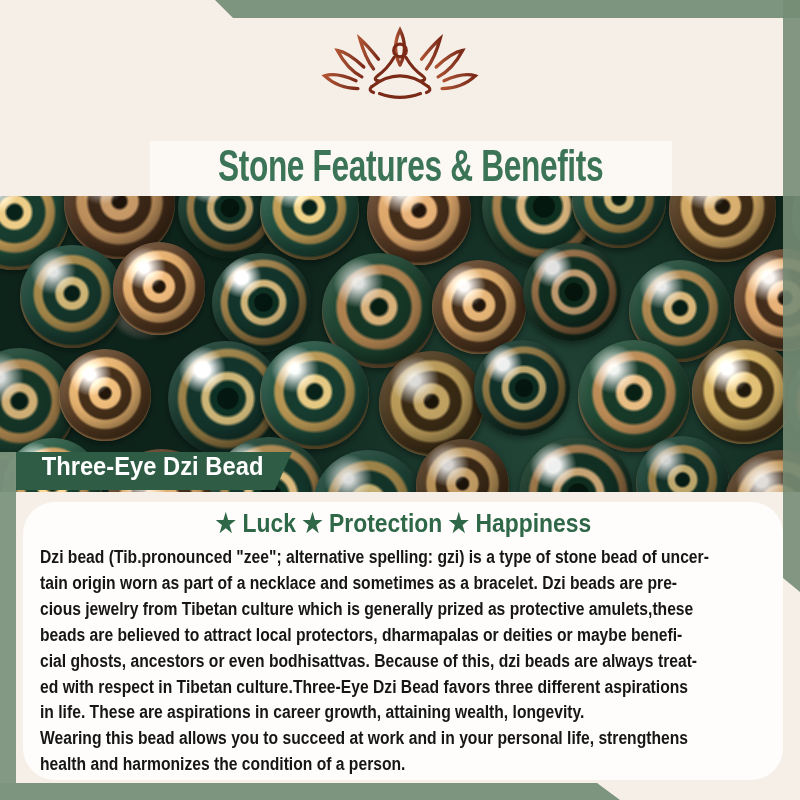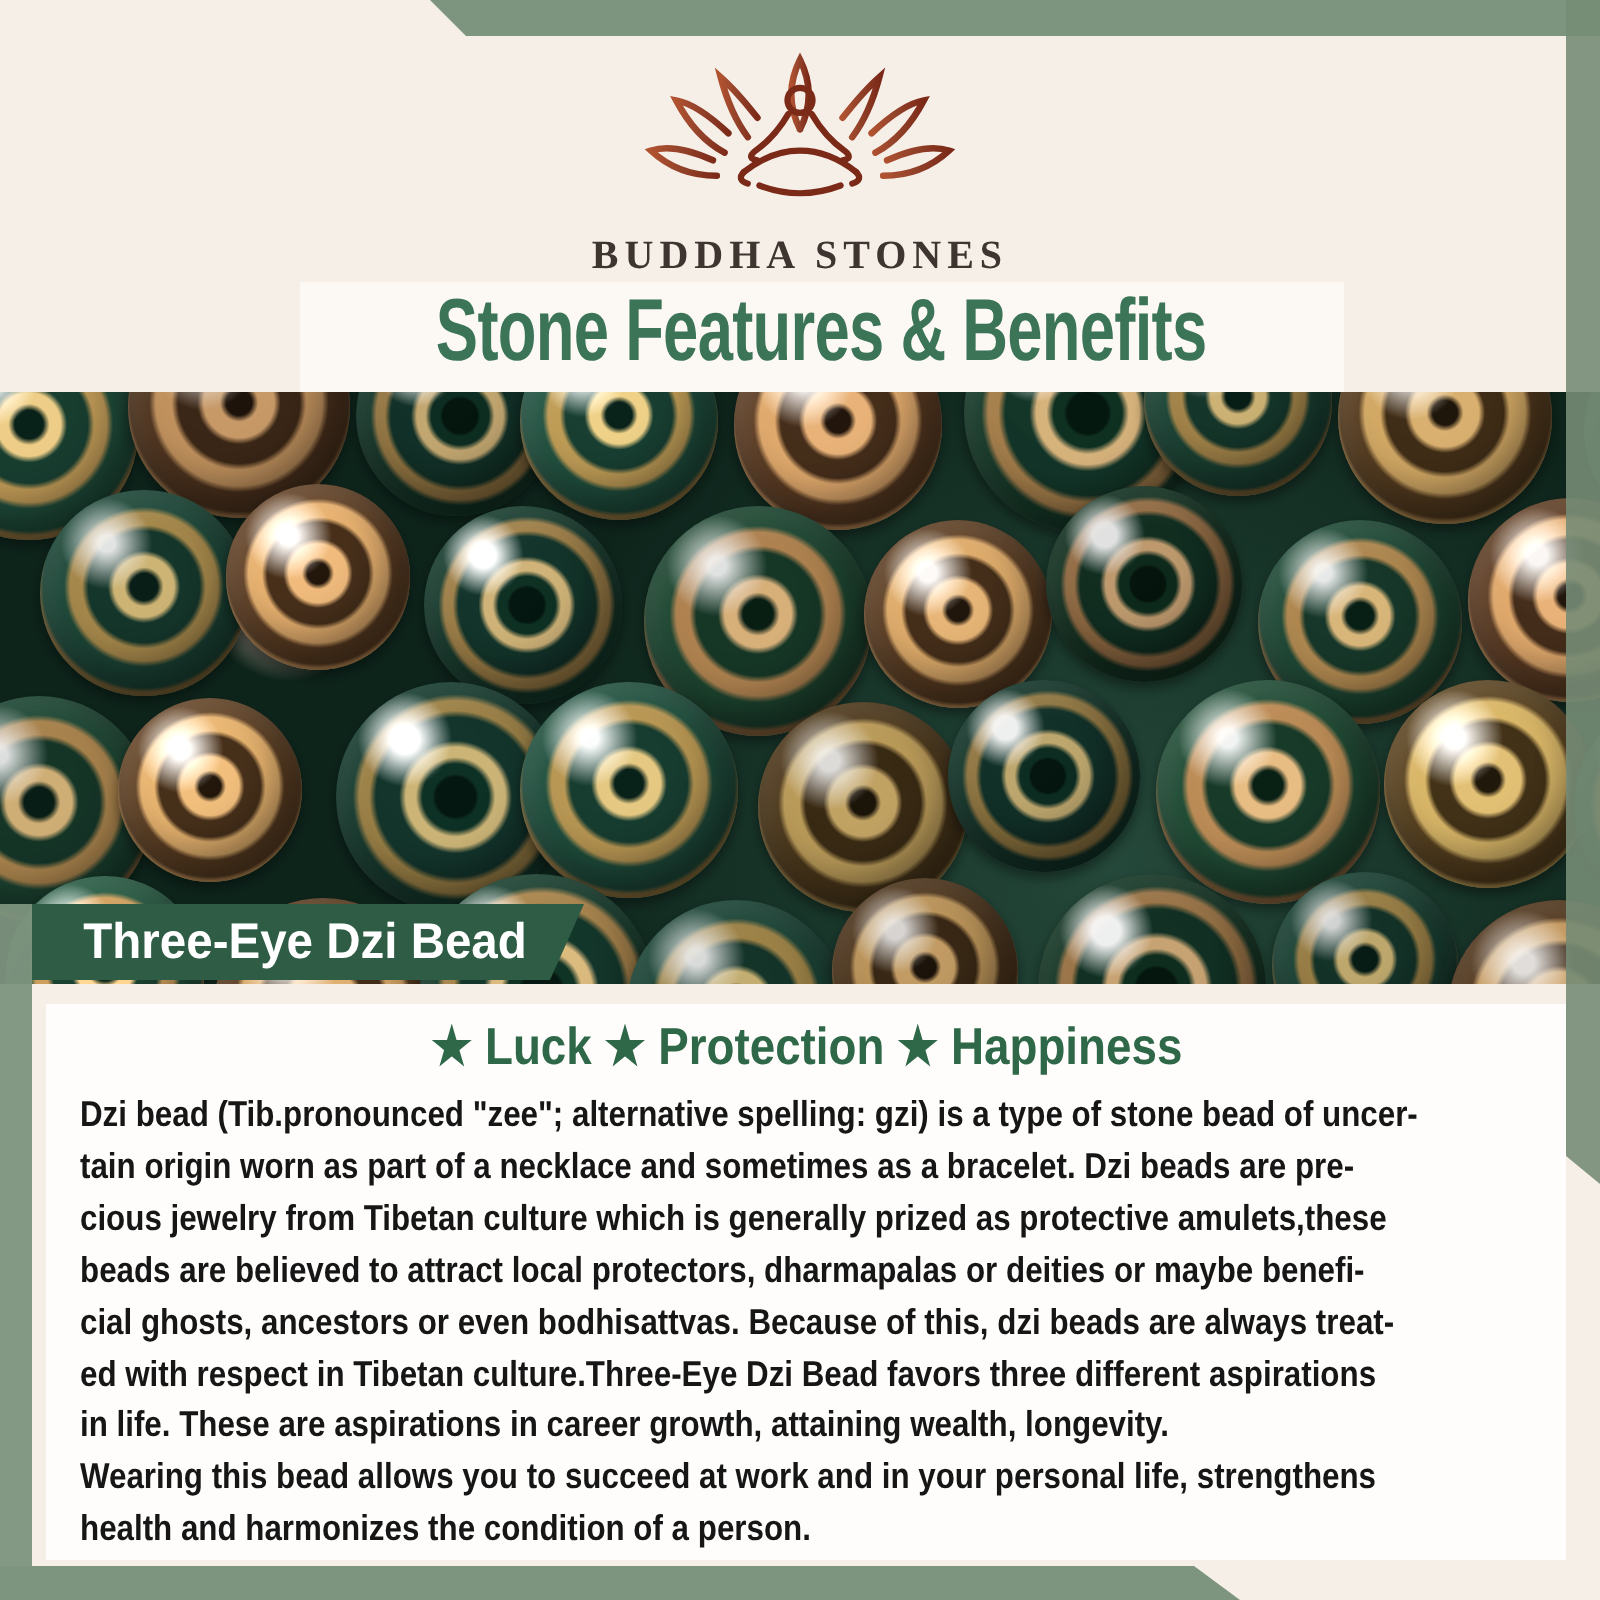--- a/index.html
+++ b/index.html
@@ -48,27 +48,27 @@
       radial-gradient(circle at 70% 80%,#24483a,rgba(36,72,58,0) 50%),
       #0d241b;z-index:1;}
   .bead{position:absolute;border-radius:50%;
     box-shadow:inset -10px -14px 22px rgba(0,0,0,.5),
                inset 6px 8px 14px rgba(255,255,255,.12),
                0 3px 6px rgba(0,0,0,.4);}
 
   
   .ribbon{position:absolute;left:16px;top:452px;width:278px;height:38px;background:var(--banner-green);
     clip-path:polygon(0 0,276px 0,259px 100%,0 100%);z-index:6;
-    display:flex;align-items:center;}
+    display:flex;align-items:flex-start;}
   .ribbon .ribbon-text{padding-left:27px;color:#fff;font-size:25px;font-weight:bold;
     white-space:nowrap;transform:scaleX(.95);transform-origin:left center;}
 
   
   .info-panel{position:absolute;left:23px;top:502px;width:760px;height:278px;
-    background:var(--text-panel);z-index:3;}
+    background:var(--text-panel);z-index:3;border-radius:32px;}
   .star-line{position:absolute;left:0;top:6px;width:100%;display:flex;justify-content:center;}
   .star-line span{font-size:26px;font-weight:bold;color:var(--star-green);
     white-space:nowrap;transform:scaleX(.88);}
   .body-text{position:absolute;left:17px;top:43px;width:116%;
     font-size:18px;font-weight:bold;line-height:25.9px;color:var(--body-text);
     white-space:pre;transform:scaleX(.87);transform-origin:left top;}
 </style>
 </head>
 <body>
 
@@ -100,21 +100,20 @@
       <g fill="none" stroke="#7c2a18" stroke-width="3.2" stroke-linecap="round">
         <circle cx="85" cy="25" r="6.5"></circle>
         <path d="M79,32 Q72,44 62,51 Q57,55 63,56"></path>
         <path d="M91,32 Q98,44 108,51 Q113,55 107,56"></path>
         <path d="M56,62 Q70,51 85,51 Q100,51 114,62"></path>
         <path d="M56,62 q-4,4 2,6"></path>
         <path d="M114,62 q4,4 -2,6"></path>
         <path d="M64,69 Q85,77 106,69"></path>
       </g>
     </svg>
-    <div class="brand-name">BUDDHA STONES</div>
   </div>
 
   <div class="title-panel">
     <div class="title">Stone Features &amp; Benefits</div>
   </div>
 
   <div class="photo">
       <div class="bead" style="left: -39.5244px; top: -34.5311px; width: 108.305px; height: 108.305px; background: radial-gradient(circle at 32% 26%, rgba(255, 255, 255, 0.9) 0px, rgba(255, 255, 255, 0.9) 4%, rgba(255, 255, 255, 0) 22%), radial-gradient(circle at 50% 47%, rgb(8, 31, 22) 0px, rgb(8, 31, 22) 9%, rgb(217, 184, 123) 13%, rgb(217, 184, 123) 20%, rgb(22, 56, 42) 24%, rgb(22, 56, 42) 37%, rgb(176, 138, 80) 41%, rgb(176, 138, 80) 49%, rgb(31, 75, 56) 53%, rgb(31, 75, 56) 67%, rgb(138, 106, 60) 70%, rgb(138, 106, 60) 76%, rgb(23, 58, 44) 79%, rgb(23, 58, 44) 100%); filter: hue-rotate(2.8deg) brightness(1.11);"></div>
       <div class="bead" style="left: 63.5068px; top: -48.2672px; width: 111.304px; height: 111.304px; background: radial-gradient(circle at 34% 28%, rgba(255, 255, 255, 0.85) 0px, rgba(255, 255, 255, 0.85) 5%, rgba(255, 255, 255, 0) 24%), radial-gradient(circle at 50% 48%, rgb(29, 20, 10) 0px, rgb(29, 20, 10) 8%, rgb(202, 163, 104) 12%, rgb(202, 163, 104) 22%, rgb(60, 42, 22) 26%, rgb(60, 42, 22) 38%, rgb(196, 156, 94) 42%, rgb(196, 156, 94) 52%, rgb(83, 58, 31) 56%, rgb(83, 58, 31) 68%, rgb(167, 127, 73) 71%, rgb(167, 127, 73) 78%, rgb(46, 33, 18) 81%, rgb(46, 33, 18) 100%); filter: hue-rotate(-6.3deg) brightness(0.95);"></div>
       <div class="bead" style="left: 177.929px; top: -38.2127px; width: 100.046px; height: 100.046px; background: radial-gradient(circle at 30% 25%, rgba(255, 255, 255, 0.95) 0px, rgba(255, 255, 255, 0.95) 6%, rgba(255, 255, 255, 0) 20%), radial-gradient(circle at 52% 50%, rgb(5, 22, 15) 0px, rgb(5, 22, 15) 12%, rgb(14, 46, 33) 14%, rgb(14, 46, 33) 20%, rgb(199, 168, 115) 24%, rgb(199, 168, 115) 30%, rgb(18, 50, 39) 34%, rgb(18, 50, 39) 48%, rgb(154, 120, 70) 52%, rgb(154, 120, 70) 58%, rgb(21, 56, 41) 62%, rgb(21, 56, 41) 100%); filter: hue-rotate(2.4deg) brightness(0.99);"></div>

